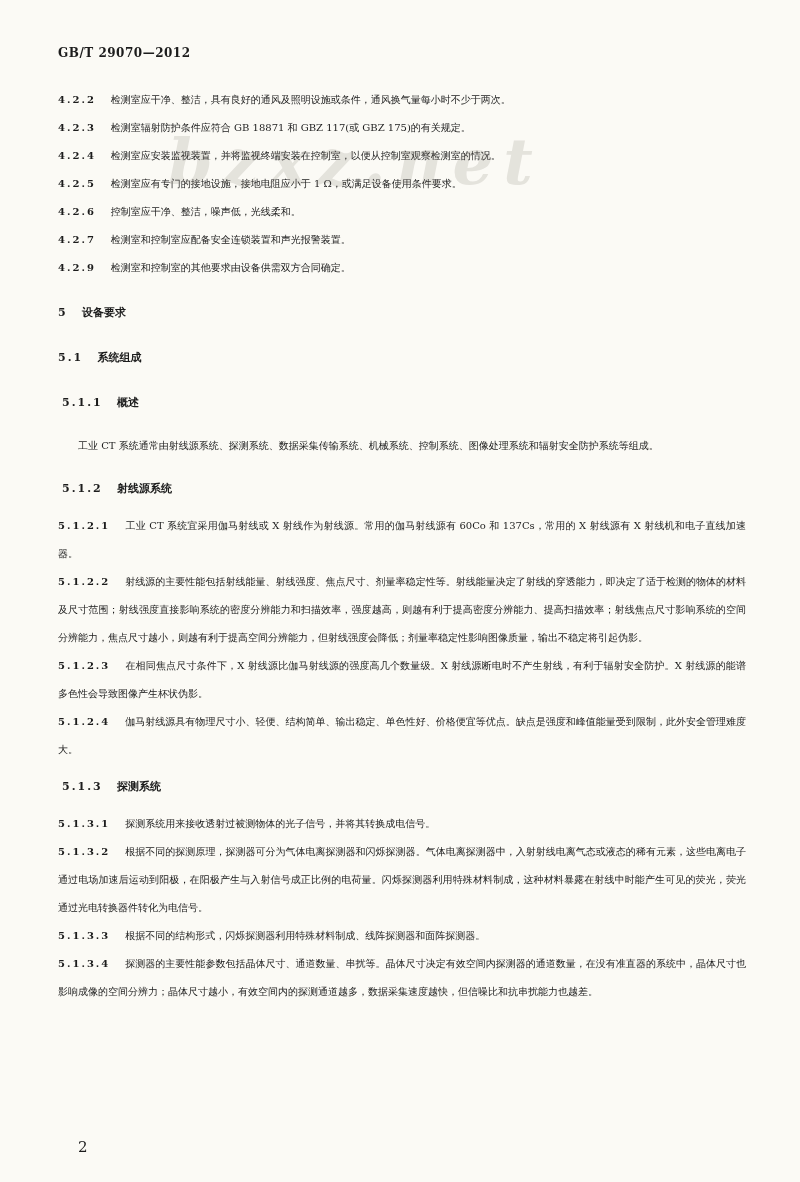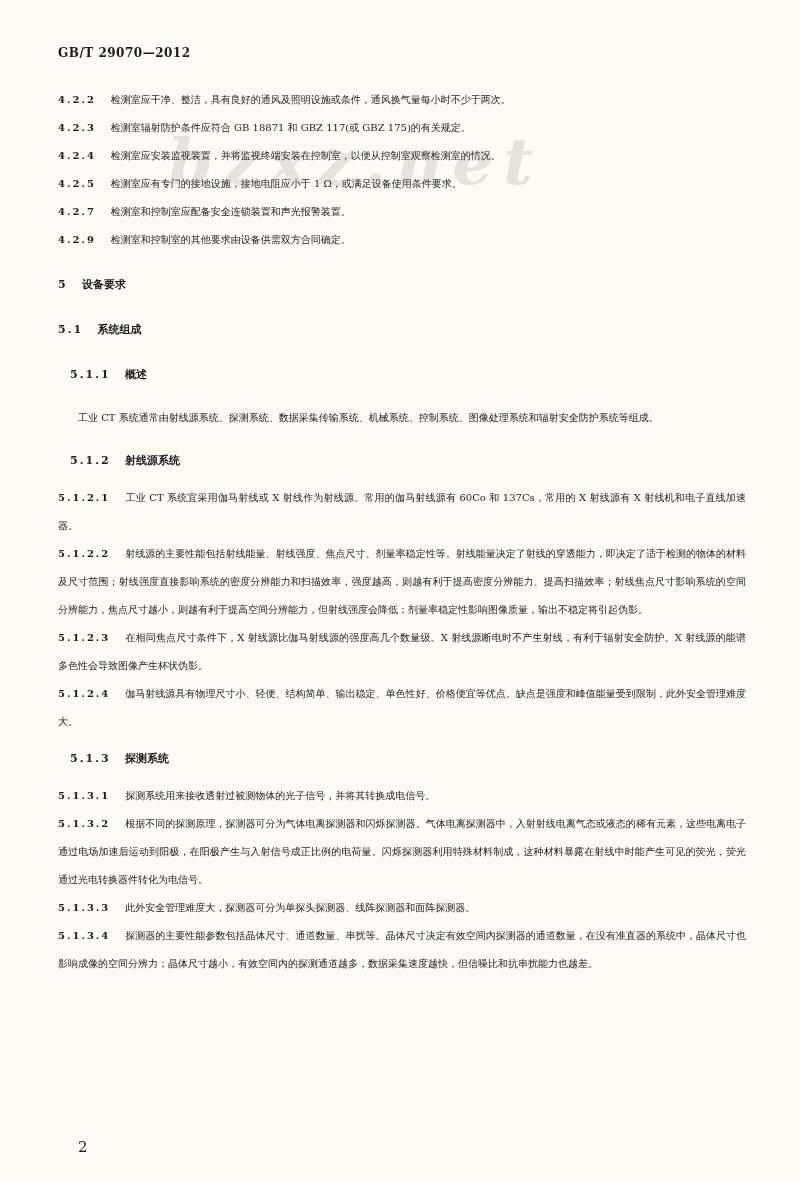--- a/index.html
+++ b/index.html
@@ -36,21 +36,21 @@
     letter-spacing: 2px;
     margin-right: 1.5em;
     white-space: nowrap;
   }
   .h1, .h2, .h3 {
     font-size: 11px;
     font-weight: bold;
     line-height: 28px;
   }
   .h1, .h2 { margin: 17px 0; }
-  .h3 { margin: 9px 12px; }
+  .h3 { margin: 9px 4px; }
   .h1 .num, .h2 .num, .h3 .num {
     letter-spacing: 2px;
     margin-right: 1.3em;
   }
   .para {
     text-indent: 2em;
     margin: 15px 0;
   }
   .watermark {
     position: absolute;
@@ -78,20 +78,21 @@
 <div class="page">
 
   <div class="watermark">bzxz.net</div>
 
   <div class="doc-code">GB/T 29070—2012</div>
 
   <p class="clause"><span class="num">4.2.2</span><span>检测室应干净、整洁，具有良好的通风及照明设施或条件，通风换气量每小时不少于两次。</span></p>
   <p class="clause"><span class="num">4.2.3</span><span>检测室辐射防护条件应符合 GB 18871 和 GBZ 117(或 GBZ 175)的有关规定。</span></p>
   <p class="clause"><span class="num">4.2.4</span><span>检测室应安装监视装置，并将监视终端安装在控制室，以便从控制室观察检测室的情况。</span></p>
   <p class="clause"><span class="num">4.2.5</span><span>检测室应有专门的接地设施，接地电阻应小于 1 Ω，或满足设备使用条件要求。</span></p>
+  <p class="clause"><span class="num">4.2.6</span><span>控制室应干净、整洁，噪声低，光线柔和。</span></p>
   <p class="clause"><span class="num">4.2.7</span><span>检测室和控制室应配备安全连锁装置和声光报警装置。</span></p>
   <p class="clause"><span class="num">4.2.9</span><span>检测室和控制室的其他要求由设备供需双方合同确定。</span></p>
 
   <p class="h1"><span class="num">5</span><span>设备要求</span></p>
 
   <p class="h2"><span class="num">5.1</span><span>系统组成</span></p>
 
   <p class="h3"><span class="num">5.1.1</span><span>概述</span></p>
 
   <p class="para">工业 CT 系统通常由射线源系统、探测系统、数据采集传输系统、机械系统、控制系统、图像处理系统和辐射安全防护系统等组成。</p>
@@ -100,18 +101,18 @@
 
   <p class="clause"><span class="num">5.1.2.1</span><span>工业 CT 系统宜采用伽马射线或 X 射线作为射线源。常用的伽马射线源有 60Co 和 137Cs，常用的 X 射线源有 X 射线机和电子直线加速器。</span></p>
   <p class="clause"><span class="num">5.1.2.2</span><span>射线源的主要性能包括射线能量、射线强度、焦点尺寸、剂量率稳定性等。射线能量决定了射线的穿透能力，即决定了适于检测的物体的材料及尺寸范围；射线强度直接影响系统的密度分辨能力和扫描效率，强度越高，则越有利于提高密度分辨能力、提高扫描效率；射线焦点尺寸影响系统的空间分辨能力，焦点尺寸越小，则越有利于提高空间分辨能力，但射线强度会降低；剂量率稳定性影响图像质量，输出不稳定将引起伪影。</span></p>
   <p class="clause"><span class="num">5.1.2.3</span><span>在相同焦点尺寸条件下，X 射线源比伽马射线源的强度高几个数量级。X 射线源断电时不产生射线，有利于辐射安全防护。X 射线源的能谱多色性会导致图像产生杯状伪影。</span></p>
   <p class="clause"><span class="num">5.1.2.4</span><span>伽马射线源具有物理尺寸小、轻便、结构简单、输出稳定、单色性好、价格便宜等优点。缺点是强度和峰值能量受到限制，此外安全管理难度大。</span></p>
 
   <p class="h3"><span class="num">5.1.3</span><span>探测系统</span></p>
 
   <p class="clause"><span class="num">5.1.3.1</span><span>探测系统用来接收透射过被测物体的光子信号，并将其转换成电信号。</span></p>
   <p class="clause"><span class="num">5.1.3.2</span><span>根据不同的探测原理，探测器可分为气体电离探测器和闪烁探测器。气体电离探测器中，入射射线电离气态或液态的稀有元素，这些电离电子通过电场加速后运动到阳极，在阳极产生与入射信号成正比例的电荷量。闪烁探测器利用特殊材料制成，这种材料暴露在射线中时能产生可见的荧光，荧光通过光电转换器件转化为电信号。</span></p>
-  <p class="clause"><span class="num">5.1.3.3</span><span>此外安全管理难度大，探测器可分为单探头探测器、线阵探测器和面阵探测器。</span></p>
+  <p class="clause"><span class="num">5.1.3.3</span><span>根据不同的结构形式，闪烁探测器利用特殊材料制成、线阵探测器和面阵探测器。</span></p>
   <p class="clause"><span class="num">5.1.3.4</span><span>探测器的主要性能参数包括晶体尺寸、通道数量、串扰等。晶体尺寸决定有效空间内探测器的通道数量，在没有准直器的系统中，晶体尺寸也影响成像的空间分辨力；晶体尺寸越小，有效空间内的探测通道越多，数据采集速度越快，但信噪比和抗串扰能力也越差。</span></p>
 
   <div class="page-number">2</div>
 
 </div>
 
 </body></html>

